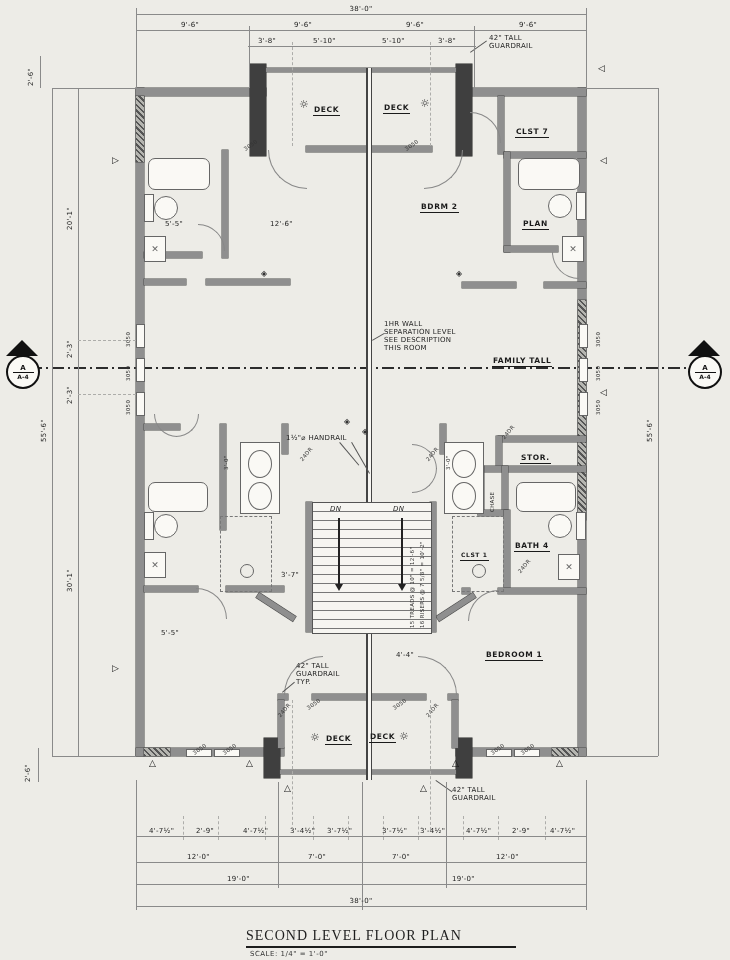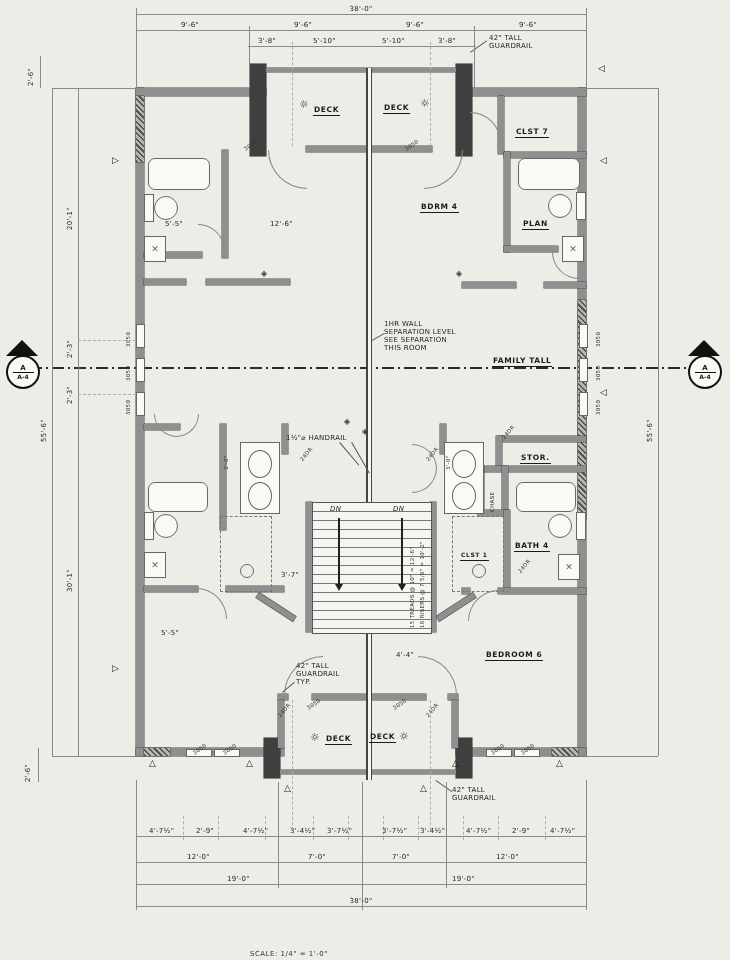--- a/index.html
+++ b/index.html
@@ -179,44 +179,44 @@
   <div class="arc" style="left:412px;top:468px;width:24px;height:24px;border-right:1px solid #888;border-bottom:1px solid #888;border-radius:0 0 100% 0;"></div>
   <div class="arc" style="left:468px;top:590px;width:30px;height:30px;border-left:1px solid #888;border-top:1px solid #888;border-radius:100% 0 0 0;"></div>
   <div class="arc" style="left:196px;top:588px;width:30px;height:30px;border-right:1px solid #888;border-top:1px solid #888;border-radius:0 100% 0 0;"></div>
 
   <span class="sun" style="left:299px;top:99px;">☼</span>
   <span class="lbl room" style="left:313px;top:106px;">DECK</span>
   <span class="lbl room" style="left:383px;top:104px;">DECK</span>
   <span class="sun" style="left:420px;top:98px;">☼</span>
 
   <span class="lbl room" style="left:515px;top:128px;">CLST 7</span>
-  <span class="lbl room" style="left:420px;top:203px;">BDRM 4</span>
+  <span class="lbl room" style="left:420px;top:203px;">BDRM 2</span>
   <span class="lbl room" style="left:522px;top:220px;">PLAN</span>
   <span class="lbl room" style="left:492px;top:357px;">FAMILY TALL</span>
   <span class="lbl room" style="left:520px;top:454px;">STOR.</span>
   <span class="lbl tagv" style="left:488px;top:478px;height:34px;">CHASE</span>
   <span class="lbl room" style="left:514px;top:542px;">BATH 4</span>
   <span class="lbl room" style="left:460px;top:551px;font-size:6px;">CLST 1</span>
-  <span class="lbl room" style="left:485px;top:651px;">BEDROOM 6</span>
+  <span class="lbl room" style="left:485px;top:651px;">BEDROOM 1</span>
 
   <span class="sun" style="left:310px;top:732px;">☼</span>
   <span class="lbl room" style="left:325px;top:735px;">DECK</span>
   <span class="lbl room" style="left:369px;top:733px;">DECK</span>
   <span class="sun" style="left:399px;top:731px;">☼</span>
 
   <div class="lbl" style="left:489px;top:34px;">
     <div>42" TALL</div>
     <div>GUARDRAIL</div>
   </div>
   <div class="ldr" style="left:470px;top:52px;width:20px;transform:rotate(-35deg);"></div>
 
   <div class="lbl" style="left:384px;top:320px;">
     <div>1HR WALL</div>
     <div>SEPARATION LEVEL</div>
-    <div>SEE SEPARATION</div>
+    <div>SEE DESCRIPTION</div>
     <div>THIS ROOM</div>
   </div>
   <div class="ldr" style="left:372px;top:340px;width:14px;transform:rotate(-30deg);"></div>
 
   <span class="lbl" style="left:286px;top:434px;">1½"⌀ HANDRAIL</span>
   <div class="ldr" style="left:340px;top:442px;width:30px;transform:rotate(50deg);"></div>
   <div class="ldr" style="left:352px;top:442px;width:36px;transform:rotate(60deg);"></div>
 
   <div class="lbl" style="left:296px;top:662px;">
     <div>42" TALL</div>
@@ -365,15 +365,16 @@
   </div>
   <div class="smark-tri" style="left:688px;top:340px;"></div>
   <div class="smark-circle" style="left:688px;top:355px;">
     <span class="a">A</span>
     <span class="b">A-4</span>
   </div>
 
   <div class="dashv" style="left:292px;top:700px;height:130px;"></div>
   <div class="dashv" style="left:430px;top:700px;height:130px;"></div>
 
+  <span class="title" style="left:246px;top:928px;width:270px;">SECOND LEVEL FLOOR PLAN</span>
   <span class="scale" style="left:250px;top:950px;">SCALE: 1/4" = 1'-0"</span>
 
 </div>
 
 </body></html>

